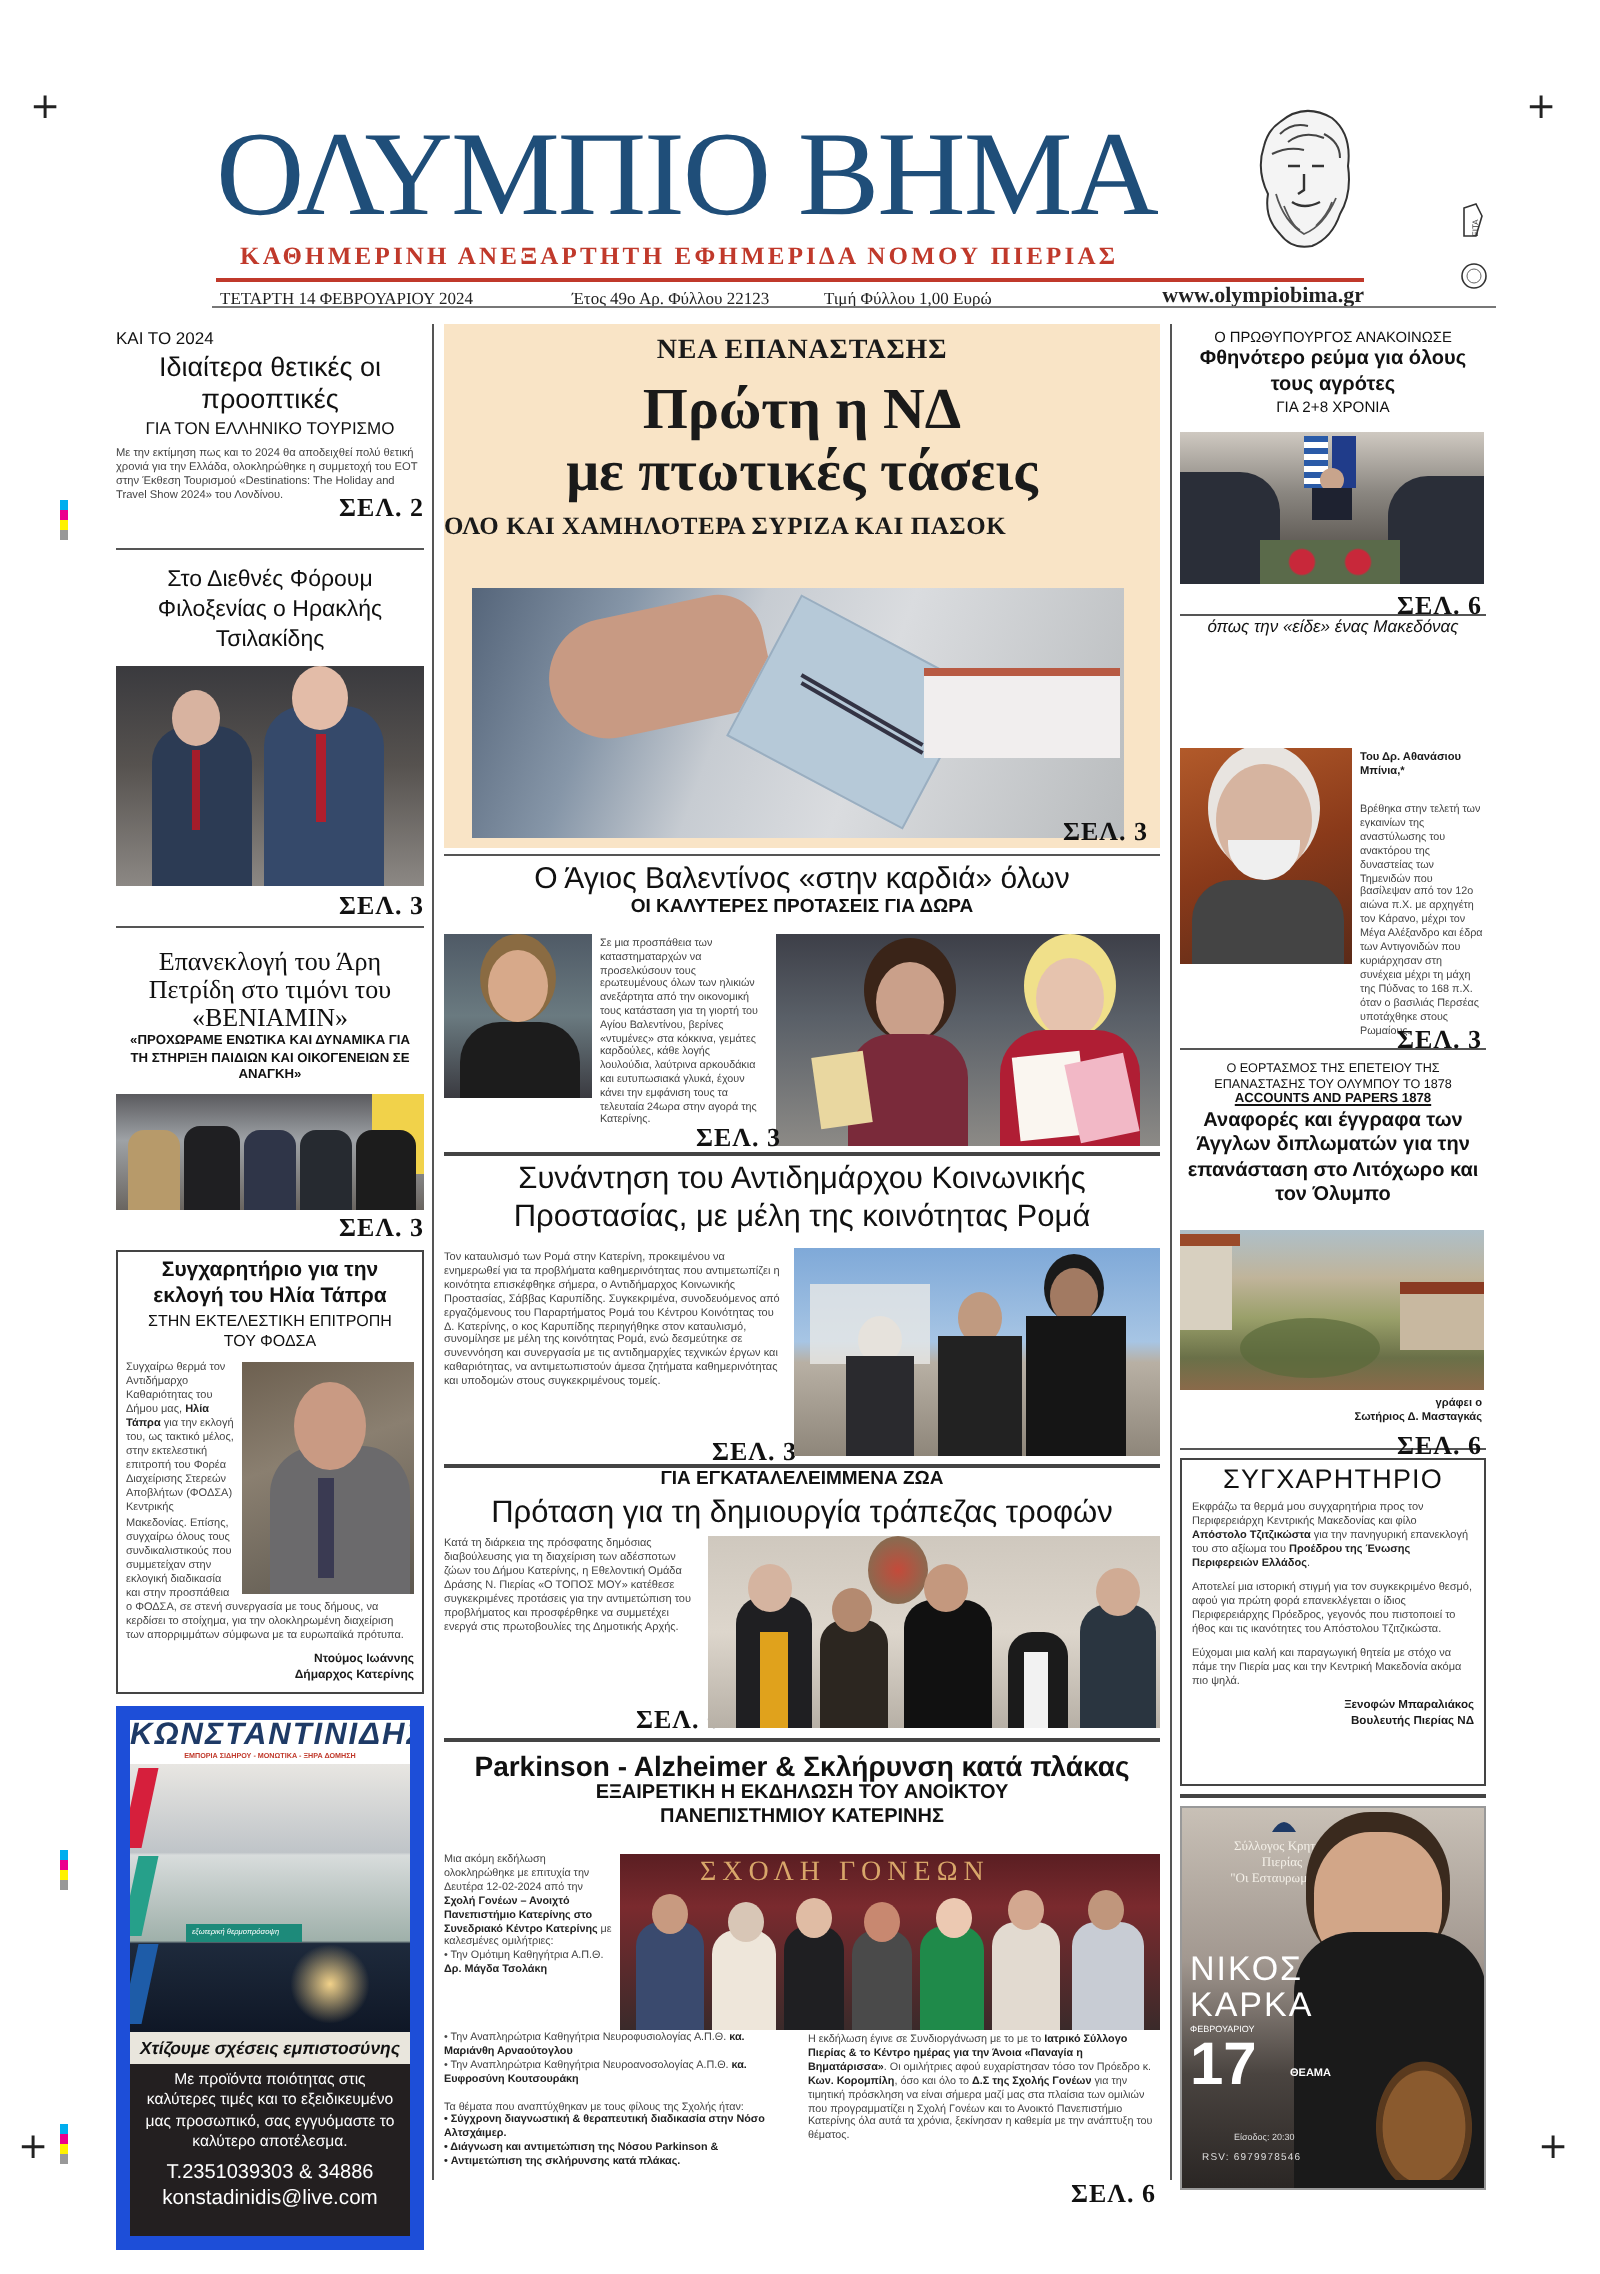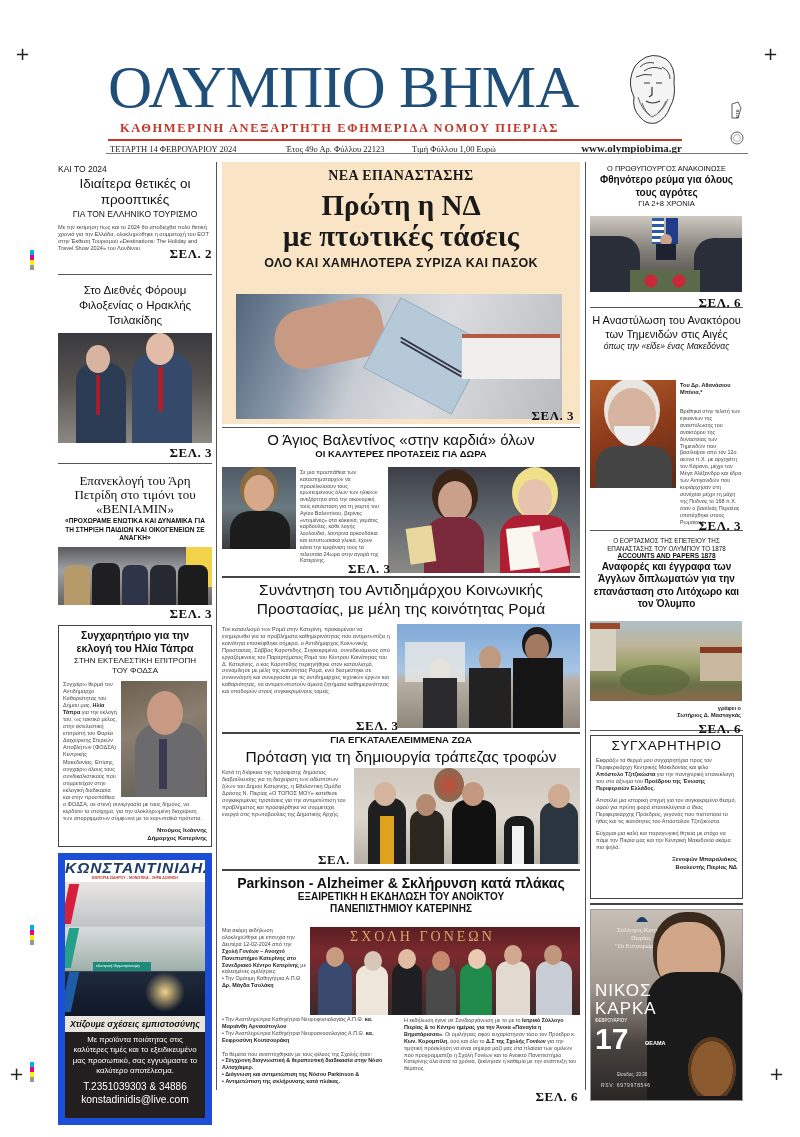--- a/index.html
+++ b/index.html
@@ -34,21 +34,21 @@
   .sel { font-family: "Liberation Serif", serif; font-weight: 700; font-size: 13px; text-align: right; color: #111; letter-spacing: 0.5px; }
   .hr { height: 1px; background: #555; }
   .hr-thick { height: 2px; background: #444; }
   .photo { position: relative; overflow: hidden; }
   b.bt { color: #222; }
 
   
   .feature { background: #f9e4c6; padding-top: 6px; height: 262px; position: relative; }
   .feature .kick { font-family: "Liberation Serif", serif; font-weight: 700; font-size: 14px; text-align: center; letter-spacing: 0.4px; }
   .feature .big { font-family: "Liberation Serif", serif; font-weight: 700; font-size: 29px; line-height: 31px; text-align: center; margin-top: 6px; }
-  .feature .deck { font-family: Liberation Sans, sans-serif; font-weight: 700; font-size: 12.5px; text-align: center; margin-top: 4px; letter-spacing: 0.3px; }
+  .feature .deck { font-family: Liberation Serif, serif; font-weight: 700; font-size: 12.5px; margin-top: 4px; letter-spacing: 0.3px; }
 
   .ad { background: #231f20; color: #fff; text-align: center; }
 </style>
 </head>
 <body>
 
 <div class="crop" style="left:15px;top:45px;">+</div>
 <div class="crop" style="left:763px;top:45px;">+</div>
 <div class="crop" style="left:9px;top:1065px;">+</div>
 <div class="crop" style="left:769px;top:1065px;">+</div>
@@ -293,21 +293,20 @@
       <div style="position:absolute;left:66px;top:28px;width:20px;height:16px;background:#1e2230;"></div>
       <div style="position:absolute;left:0;top:20px;width:50px;height:56px;background:#2a2e38;border-radius:0 20px 0 0;"></div>
       <div style="position:absolute;left:104px;top:22px;width:48px;height:54px;background:#2a2e38;border-radius:20px 0 0 0;"></div>
       <div style="position:absolute;left:40px;top:54px;width:70px;height:22px;background:radial-gradient(circle at 30% 50%,#c8283a 0 6px,transparent 7px),radial-gradient(circle at 70% 50%,#c8283a 0 6px,transparent 7px),#5a6a4a;"></div>
     </div>
     <div class="sel" style="position:absolute;right:2px;top:131px;">ΣΕΛ. 6</div>
   </article>
   <div class="hr" style="margin-top:3px;"></div>
 
   <article style="height:212px;position:relative;">
-    <div class="h-sans" style="font-size:11px;line-height:13.5px;margin-top:6px;">Η Αναστύλωση του Ανακτόρου των Τημενιδών στις Αιγές</div>
     <div class="h-sans" style="font-size:8.5px;line-height:10px;font-style:italic;">όπως την «είδε» ένας Μακεδόνας</div>
     <div class="photo" style="position:absolute;left:0;top:66px;width:86px;height:108px;background:linear-gradient(160deg,#b25a2a 0%,#8a3a1a 50%,#5a2a18 100%);">
       <div style="position:absolute;left:18px;top:8px;width:48px;height:56px;background:#d6b4a0;border-radius:50%;box-shadow:0 -6px 0 4px #e8e4e0;"></div>
       <div style="position:absolute;left:24px;top:46px;width:36px;height:20px;background:#efefef;border-radius:0 0 18px 18px;"></div>
       <div style="position:absolute;left:6px;top:66px;width:76px;height:44px;background:#444;border-radius:20px 20px 0 0;"></div>
     </div>
     <div style="position:absolute;left:90px;top:68px;width:62px;font-weight:700;font-size:5.6px;line-height:7px;">Του Δρ. Αθανάσιου Μπίνια,*</div>
     <p class="body-text" style="position:absolute;left:90px;top:94px;width:63px;font-size:5.4px;line-height:6.9px;">Βρέθηκα στην τελετή των εγκαινίων της αναστύλωσης του ανακτόρου της δυναστείας των Τημενιδών που βασίλεψαν από τον 12ο αιώνα π.Χ. με αρχηγέτη τον Κάρανο, μέχρι τον Μέγα Αλέξανδρο και έδρα των Αντιγονιδών που κυριάρχησαν στη συνέχεια μέχρι τη μάχη της Πύδνας το 168 π.Χ. όταν ο βασιλιάς Περσέας υποτάχθηκε στους Ρωμαίους.</p>
     <div class="sel" style="position:absolute;right:2px;top:204px;">ΣΕΛ. 3</div>
   </article>

